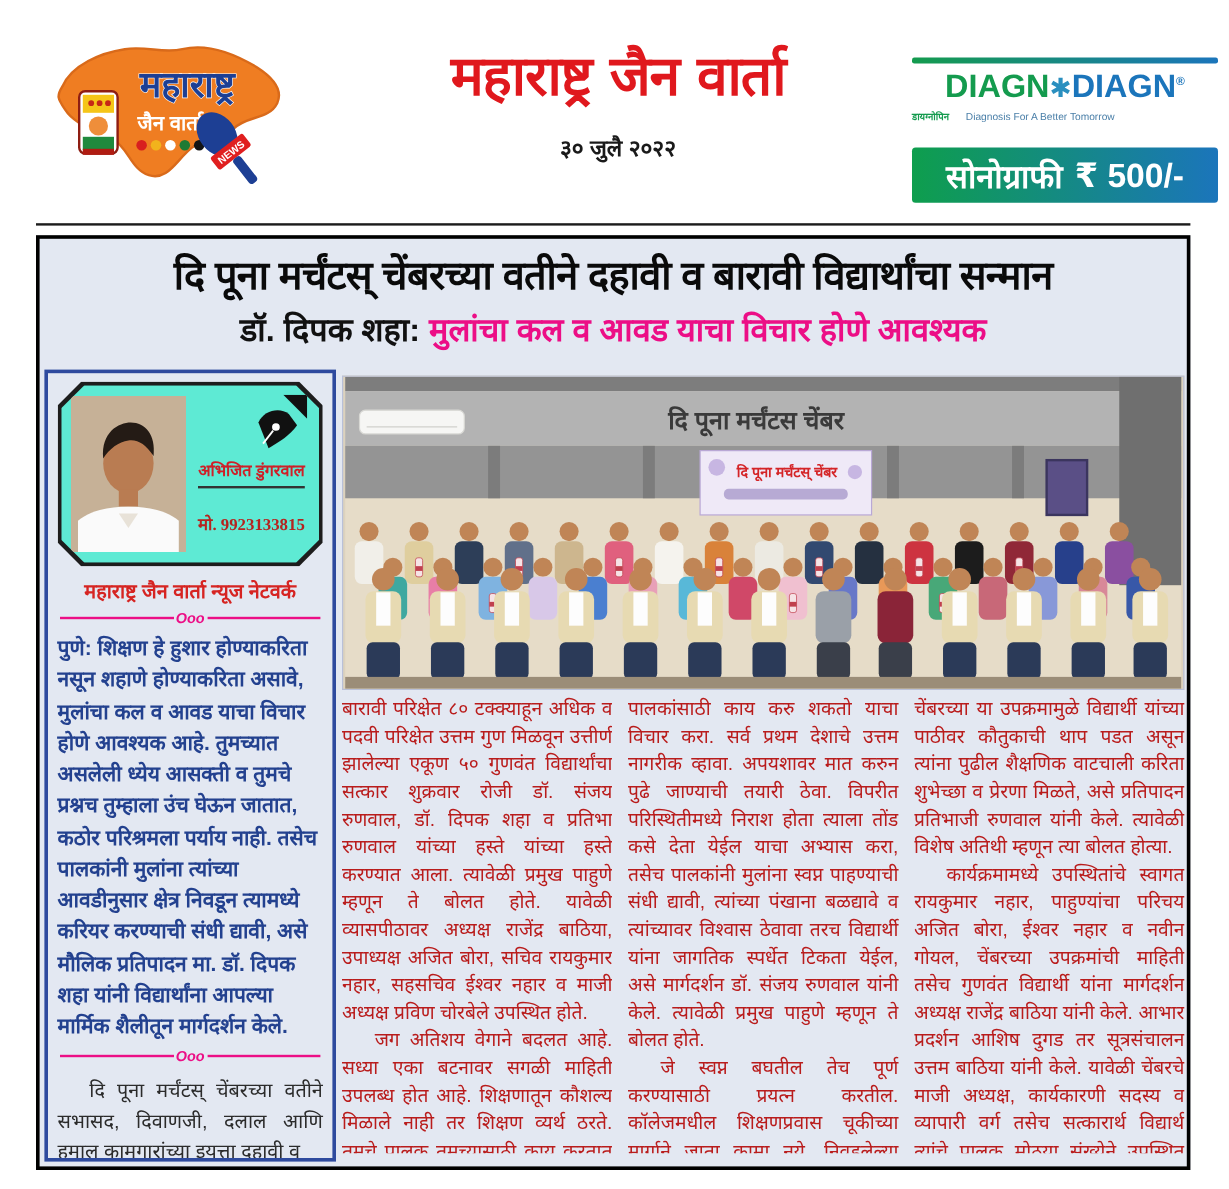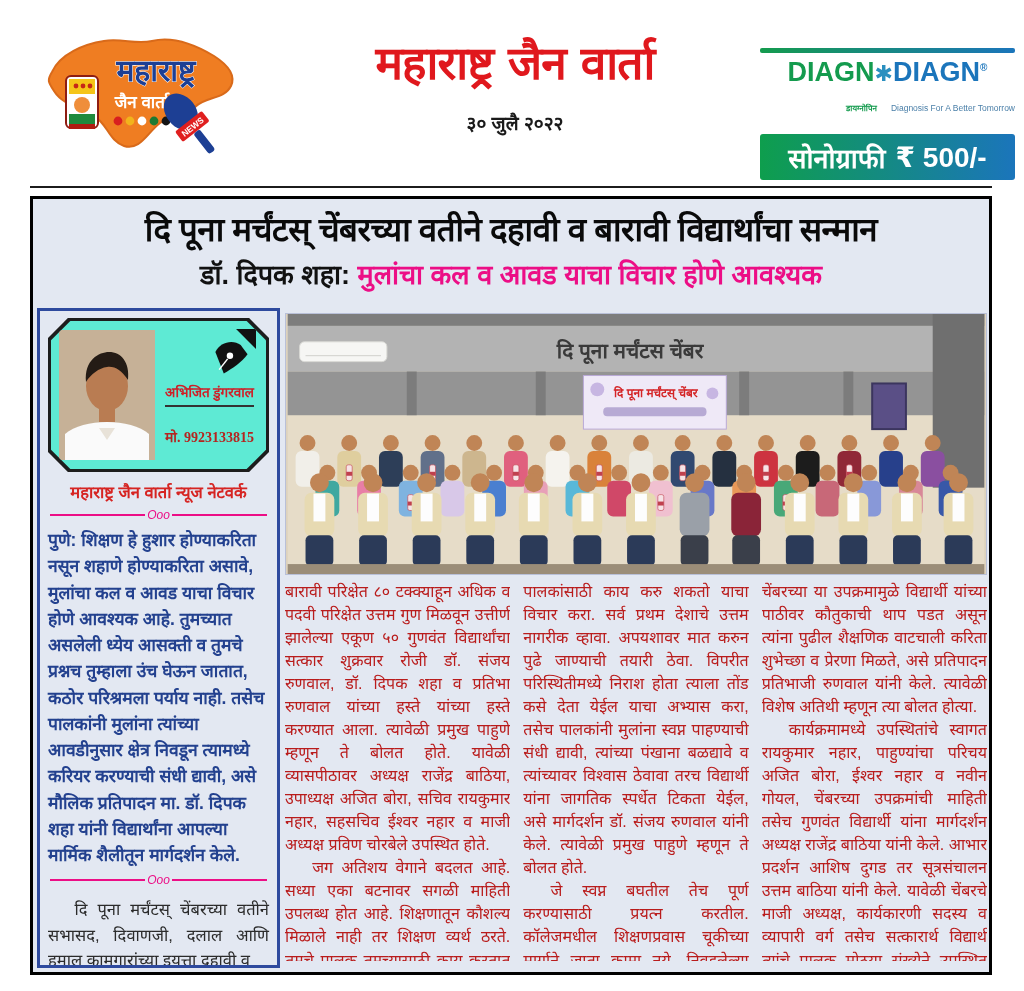--- a/index.html
+++ b/index.html
@@ -12,21 +12,21 @@
   .masthead-title { font-size:46px; font-weight:800; color:#e0181d; letter-spacing:-1px; white-space:nowrap; font-family:"DejaVu Serif","Liberation Serif",serif; }
   .masthead-date { margin-top:18px; font-size:19px; font-weight:700; color:#1a1a1a; }
 
   .ad-box { position:absolute; left:760px; top:48px; width:255px; }
   .ad-topbar { height:5px; background:linear-gradient(90deg,#149b4e,#1b75bb); border-radius:2px; }
   .ad-brandline { text-align:center; margin-top:6px; font-weight:800; font-size:27px; letter-spacing:0; line-height:1; }
   .ad-brand-l { color:#149b4e; }
   .ad-flower { color:#2a8fbf; font-size:22px; }
   .ad-brand-r { color:#1b75bb; }
   .ad-reg { font-size:10px; color:#1b75bb; vertical-align:super; }
-  .ad-subline { display:flex; justify-content:flex-end; gap:14px; align-items:baseline; margin-top:16px; }
+  .ad-subline { display:flex; justify-content:flex-start; gap:14px; align-items:baseline; margin-top:5px; }
   .ad-brand-dev { font-size:8px; color:#149b4e; font-weight:700; }
   .ad-tagline { font-size:8.5px; color:#4a7fa8; }
   .ad-band { margin-top:21px; height:46px; background:linear-gradient(90deg,#0e9e4d,#1b75bb); border-radius:3px; display:flex; align-items:center; justify-content:center; gap:10px; color:#fff; }
   .ad-service { font-size:27px; font-weight:800; }
   .ad-price { font-size:28px; font-weight:800; font-family:"Liberation Sans","DejaVu Sans",sans-serif; }
 
   .header-rule { position:absolute; left:30px; top:186px; width:962px; height:2px; background:#1c1c1c; }
 
   
   .article-box { position:absolute; left:30px; top:196px; width:962px; height:779px; border:3px solid #000000; background:#e3e8f2; }
@@ -40,21 +40,21 @@
   .octagon-outer { background:#1d1d1d; clip-path:polygon(9% 0,91% 0,100% 13%,100% 87%,91% 100%,9% 100%,0 87%,0 13%); padding:3px; }
   .octagon-inner { background:#5eead4; clip-path:polygon(9% 0,91% 0,100% 13%,100% 87%,91% 100%,9% 100%,0 87%,0 13%); display:flex; padding:8px 8px; gap:6px; height:148px; }
   .author-photo { width:96px; height:100%; flex:none; }
   .author-right { flex:1; display:flex; flex-direction:column; align-items:center; justify-content:flex-start; }
   .pen-icon { width:46px; height:46px; align-self:flex-end; margin-right:2px; }
   .author-name { margin-top:8px; color:#cf1f27; font-weight:800; font-size:13.5px; white-space:nowrap; border-bottom:2px solid #333; padding-bottom:4px; }
   .author-phone { margin-top:20px; color:#b5241f; font-weight:800; font-size:14px; font-family:"Liberation Serif","DejaVu Serif",serif; white-space:nowrap; }
   .network-title { margin-top:8px; text-align:center; color:#d62422; font-weight:800; font-size:16.5px; white-space:nowrap; }
   .orn-divider { display:flex; align-items:center; margin:5px 2px; }
   .orn-divider .line { flex:1; height:2px; background:#ec0e86; }
-  .orn-divider .orn { color:#ec0e86; font-weight:400; font-size:12px; padding:0 2px; font-style:italic; }
+  .orn-divider .orn { color:#ec0e86; font-weight:700; font-size:12px; padding:0 2px; font-style:italic; }
   .sidebar-p1 { color:#23418f; font-weight:600; font-size:17.5px; line-height:1.5; }
   .sidebar-p2 { margin-top:10px; color:#2b2b2b; font-size:16.5px; line-height:1.55; text-align:justify; text-indent:1.6em; }
 
   
   .event-photo { position:absolute; left:252px; top:114px; width:702px; height:262px; border:1px solid #b9c0d8; background:#ddd2bd; }
 
   
   .bodycols { position:absolute; left:252px; top:381px; width:702px; height:381px; display:flex; gap:13px; overflow:hidden; }
   .bodycol { flex:1; font-size:16px; line-height:1.44; color:#b91c1c; text-align:justify; overflow:hidden; }
   .bodycol p + p { text-indent:1.7em; }

